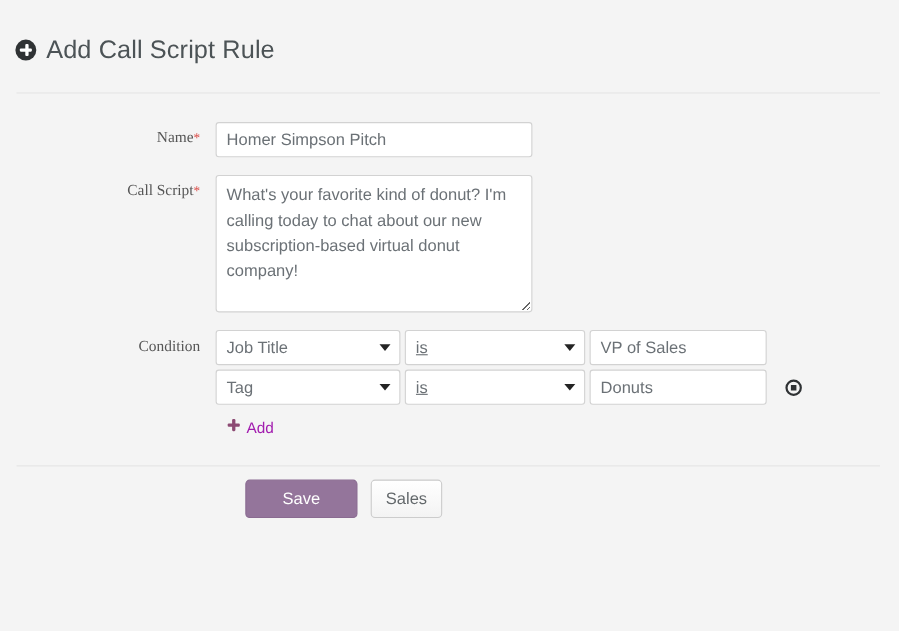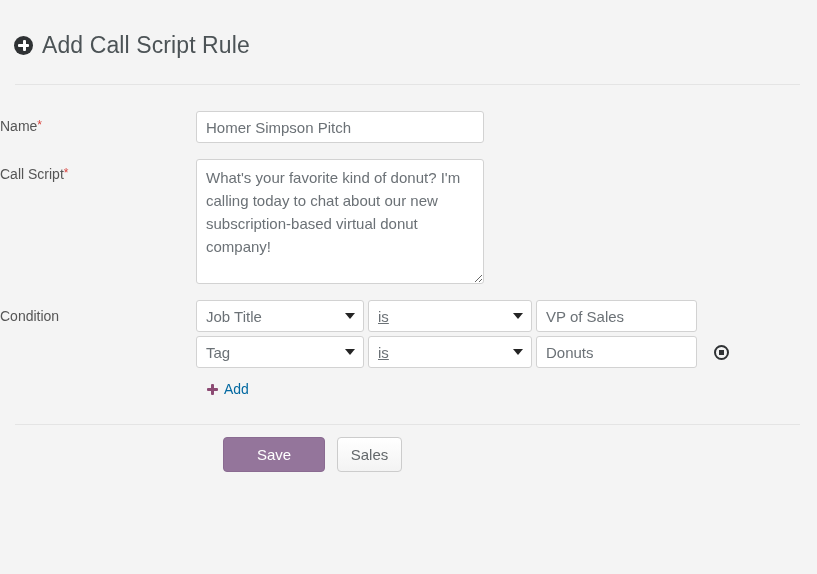--- a/index.html
+++ b/index.html
@@ -72,26 +72,28 @@
     padding-top: 26px;
   }
   .form-row {
     display: flex;
     align-items: flex-start;
     margin-bottom: 16px;
   }
   .form-label {
     width: 196px;
     flex: 0 0 196px;
+    text-align: right;
     padding-right: 14px;
     box-sizing: border-box;
     font-size: 14px;
     color: #555555;
     padding-top: 7px;
     white-space: nowrap;
+    font-family: Liberation Serif, serif;
   }
   .form-label.cond-label { padding-top: 8px; }
   .req {
     color: #d9413c;
     font-size: 12px;
     vertical-align: top;
     line-height: 14px;
   }
 
   .field-area { flex: 1 1 auto; }
@@ -175,24 +177,23 @@
   .remove-icon::after {
     content: "";
     position: absolute;
     left: 3px; top: 3px;
     width: 5px; height: 5px;
     background: #2f3234;
   }
 
   .add-link {
     display: inline-flex;
-    align-items: center;
     margin-top: 9px;
     margin-left: 11px;
-    color: #0369a1;
+    color: #a21caf;
     font-size: 14px;
     text-decoration: none;
     cursor: pointer;
   }
   .plus-small-icon {
     position: relative;
     width: 11px;
     height: 11px;
     margin-right: 6px;
     flex: 0 0 11px;

